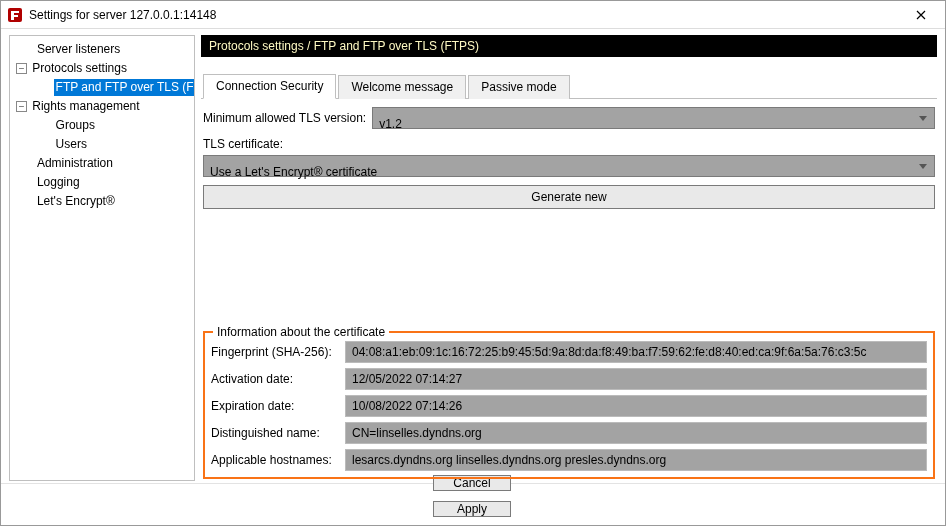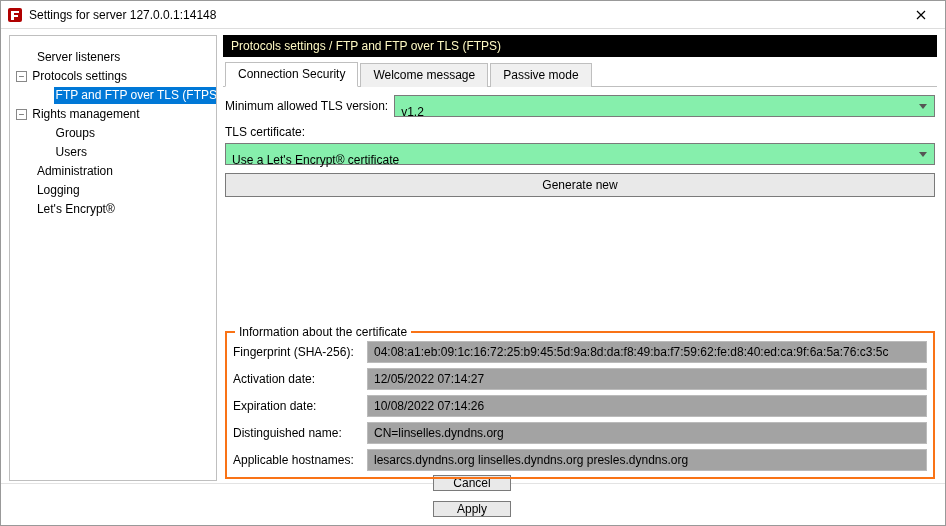--- a/index.html
+++ b/index.html
@@ -38,24 +38,24 @@
 
   .content {
     display: flex;
     height: 454px;
     padding: 6px 8px 2px 8px;
     gap: 6px;
   }
 
   
   .tree-pane {
-    width: 208px;
+    width: 186px;
     border: 1px solid #bfbfbf;
     background: #fff;
-    padding: 12px 0;
+    padding: 4px 0;
     overflow: hidden;
   }
   .tree-item {
     position: relative;
     padding: 1px 4px 1px 0;
     white-space: nowrap;
     line-height: 17px;
     display: flex;
     align-items: center;
   }
@@ -94,20 +94,21 @@
     color: #fef9c3;
     padding: 4px 8px;
     font-size: 12px;
   }
   .tab-bar {
     display: flex;
     align-items: flex-end;
     border-bottom: 1px solid #bfbfbf;
     padding: 4px 2px 0 2px;
     gap: 0;
+    margin-top: 12px;
   }
   .tab {
     padding: 4px 12px 5px 12px;
     border: 1px solid #bfbfbf;
     border-bottom: none;
     background: #f0f0f0;
     margin-right: 2px;
     position: relative;
     top: 1px;
   }
@@ -124,21 +125,21 @@
   }
 
   .row { margin-bottom: 8px; }
   .row-label-inline { display: flex; align-items: center; gap: 6px; }
   .row-label-block { display:block; margin-bottom: 4px; }
 
   .dropdown {
     flex: 1 1 auto;
     height: 22px;
     border: 1px solid #7a7a7a;
-    background: #86efac;
+    background: #a3a3a3;
     display: flex;
     align-items: center;
     padding: 12px 20px 0 6px;
     position: relative;
   }
   .dropdown::after {
     content: "";
     position: absolute;
     right: 7px; top: 50%;
     margin-top: -2px;

